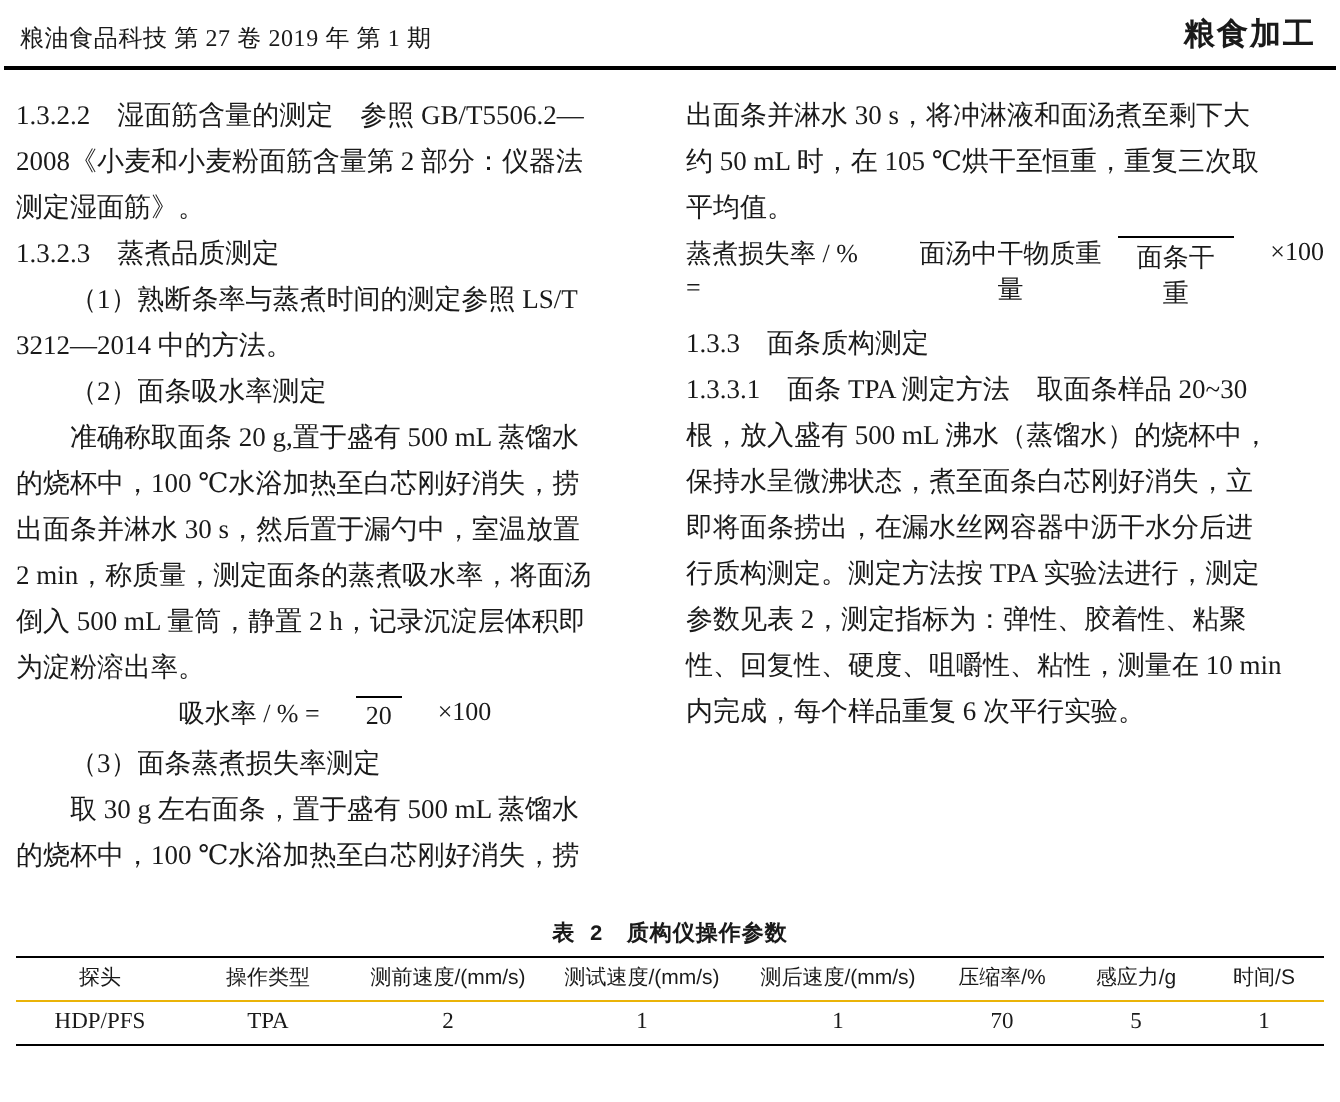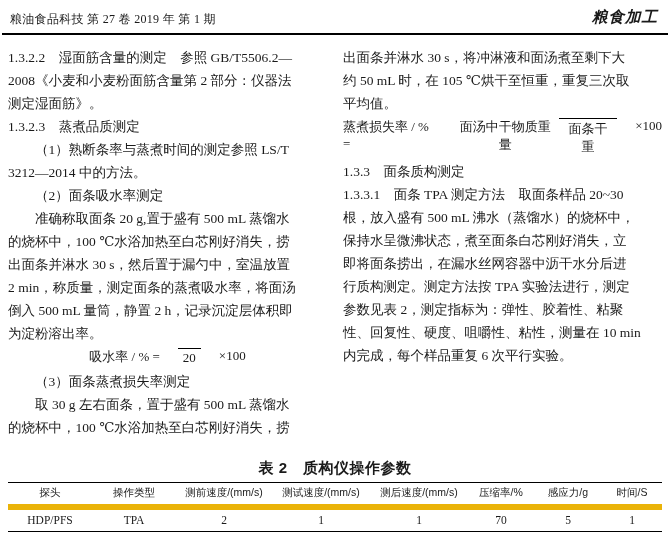--- a/index.html
+++ b/index.html
@@ -12,52 +12,52 @@
 
   
   .header{
     display:flex;justify-content:space-between;align-items:flex-end;
     padding:7px 10px 5px 8px;margin:0 2px;
     border-bottom:2px solid #000;
   }
   .journal{font-size:12px;letter-spacing:.3px;}
   .section{
     font-family:"Liberation Sans","DejaVu Sans",sans-serif;
-    font-weight:bold;font-size:15.5px;letter-spacing:1px;font-style:italic;
+    font-weight:bold;font-size:15.5px;letter-spacing:1px;
   }
 
   
   .columns{display:flex;gap:16px;padding:11px 8px 0 8px;}
   .col{width:319px;font-size:13.5px;line-height:23px;}
   .para{white-space:pre;}
 
   
   .formula{
     display:flex;justify-content:center;align-items:flex-start;
     gap:18px;margin:3px 0 4px 0;font-size:13px;line-height:normal;
   }
   .frac{display:inline-flex;text-align:center;}
   .frac .num{padding:0 5px 1px 5px;}
   .frac .den{border-top:1px solid #000;padding:1px 5px 0 5px;}
 
   
   .table-block{margin:20px 8px 0 8px;}
   .table-title{
     text-align:center;
-    font-family:Liberation Sans, sans-serif;
-    font-weight:bold;font-size:15px;margin-bottom:4px;letter-spacing:.5px;
+    font-family:Liberation Mono, monospace;
+    font-weight:bold;font-size:11px;margin-bottom:4px;letter-spacing:.5px;
   }
   table{
     width:100%;border-collapse:collapse;table-layout:fixed;
     border-top:1.5px solid #000;border-bottom:1.5px solid #000;
   }
   thead th{
     font-family:"Liberation Sans","DejaVu Sans",sans-serif;
     font-weight:normal;font-size:10.5px;
-    border-bottom:6px solid #eab308;padding:3px 1px 4px 1px;text-align:center;
+    border-bottom:1px solid #eab308;padding:3px 1px 4px 1px;text-align:center;
     white-space:nowrap;overflow:hidden;
   }
   tbody td{
     font-size:11.5px;text-align:center;padding:4px 1px 5px 1px;white-space:nowrap;
   }
   col.c1{width:84px}col.c2{width:84px}col.c3{width:96px}col.c4{width:98px}
   col.c5{width:98px}col.c6{width:66px}col.c7{width:68px}col.c8{width:60px}
 </style>
 </head>
 <body>

